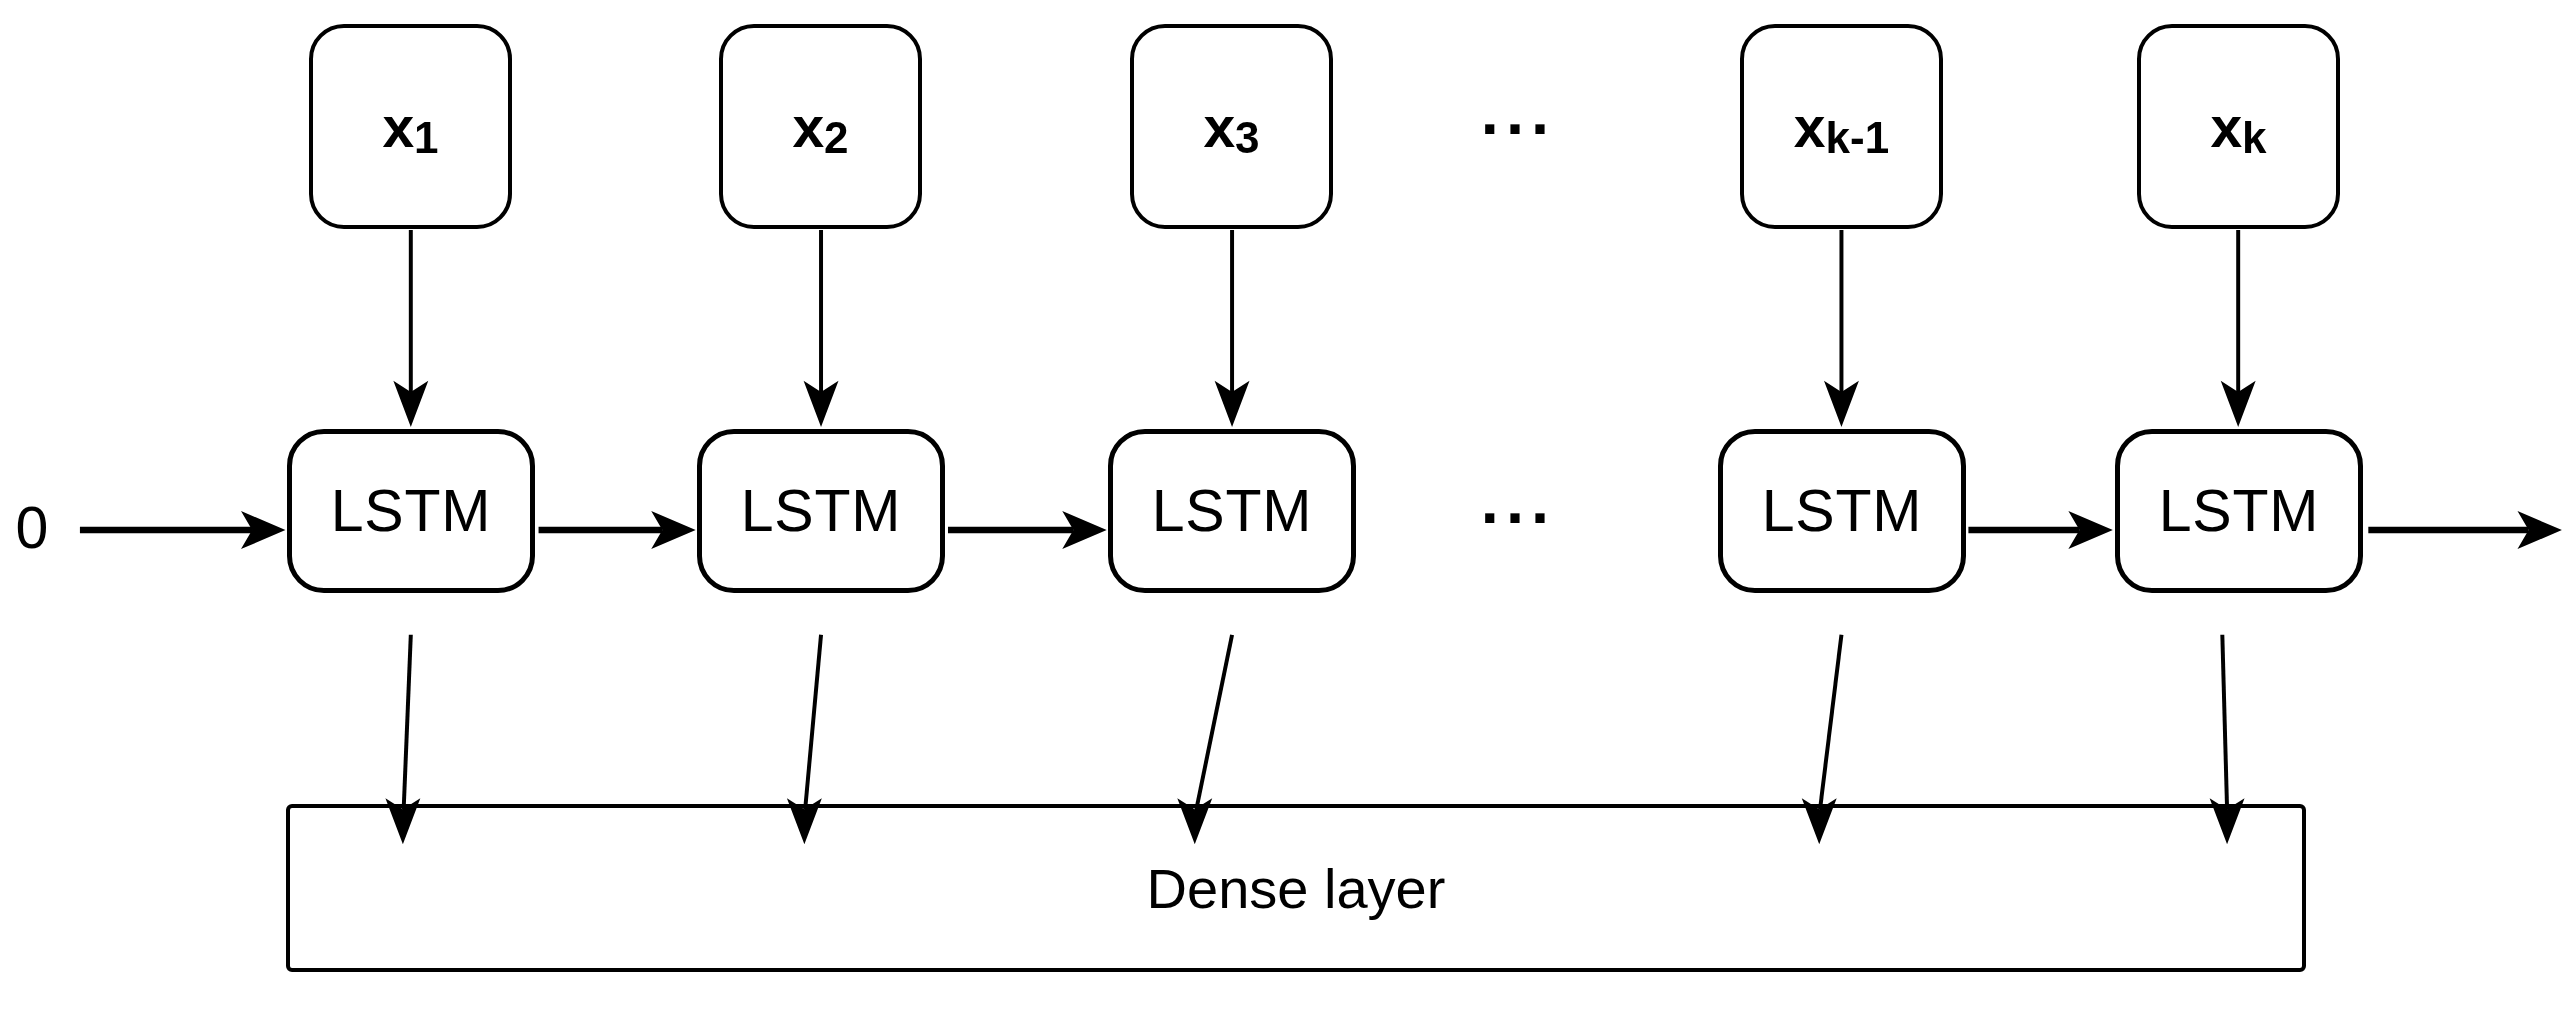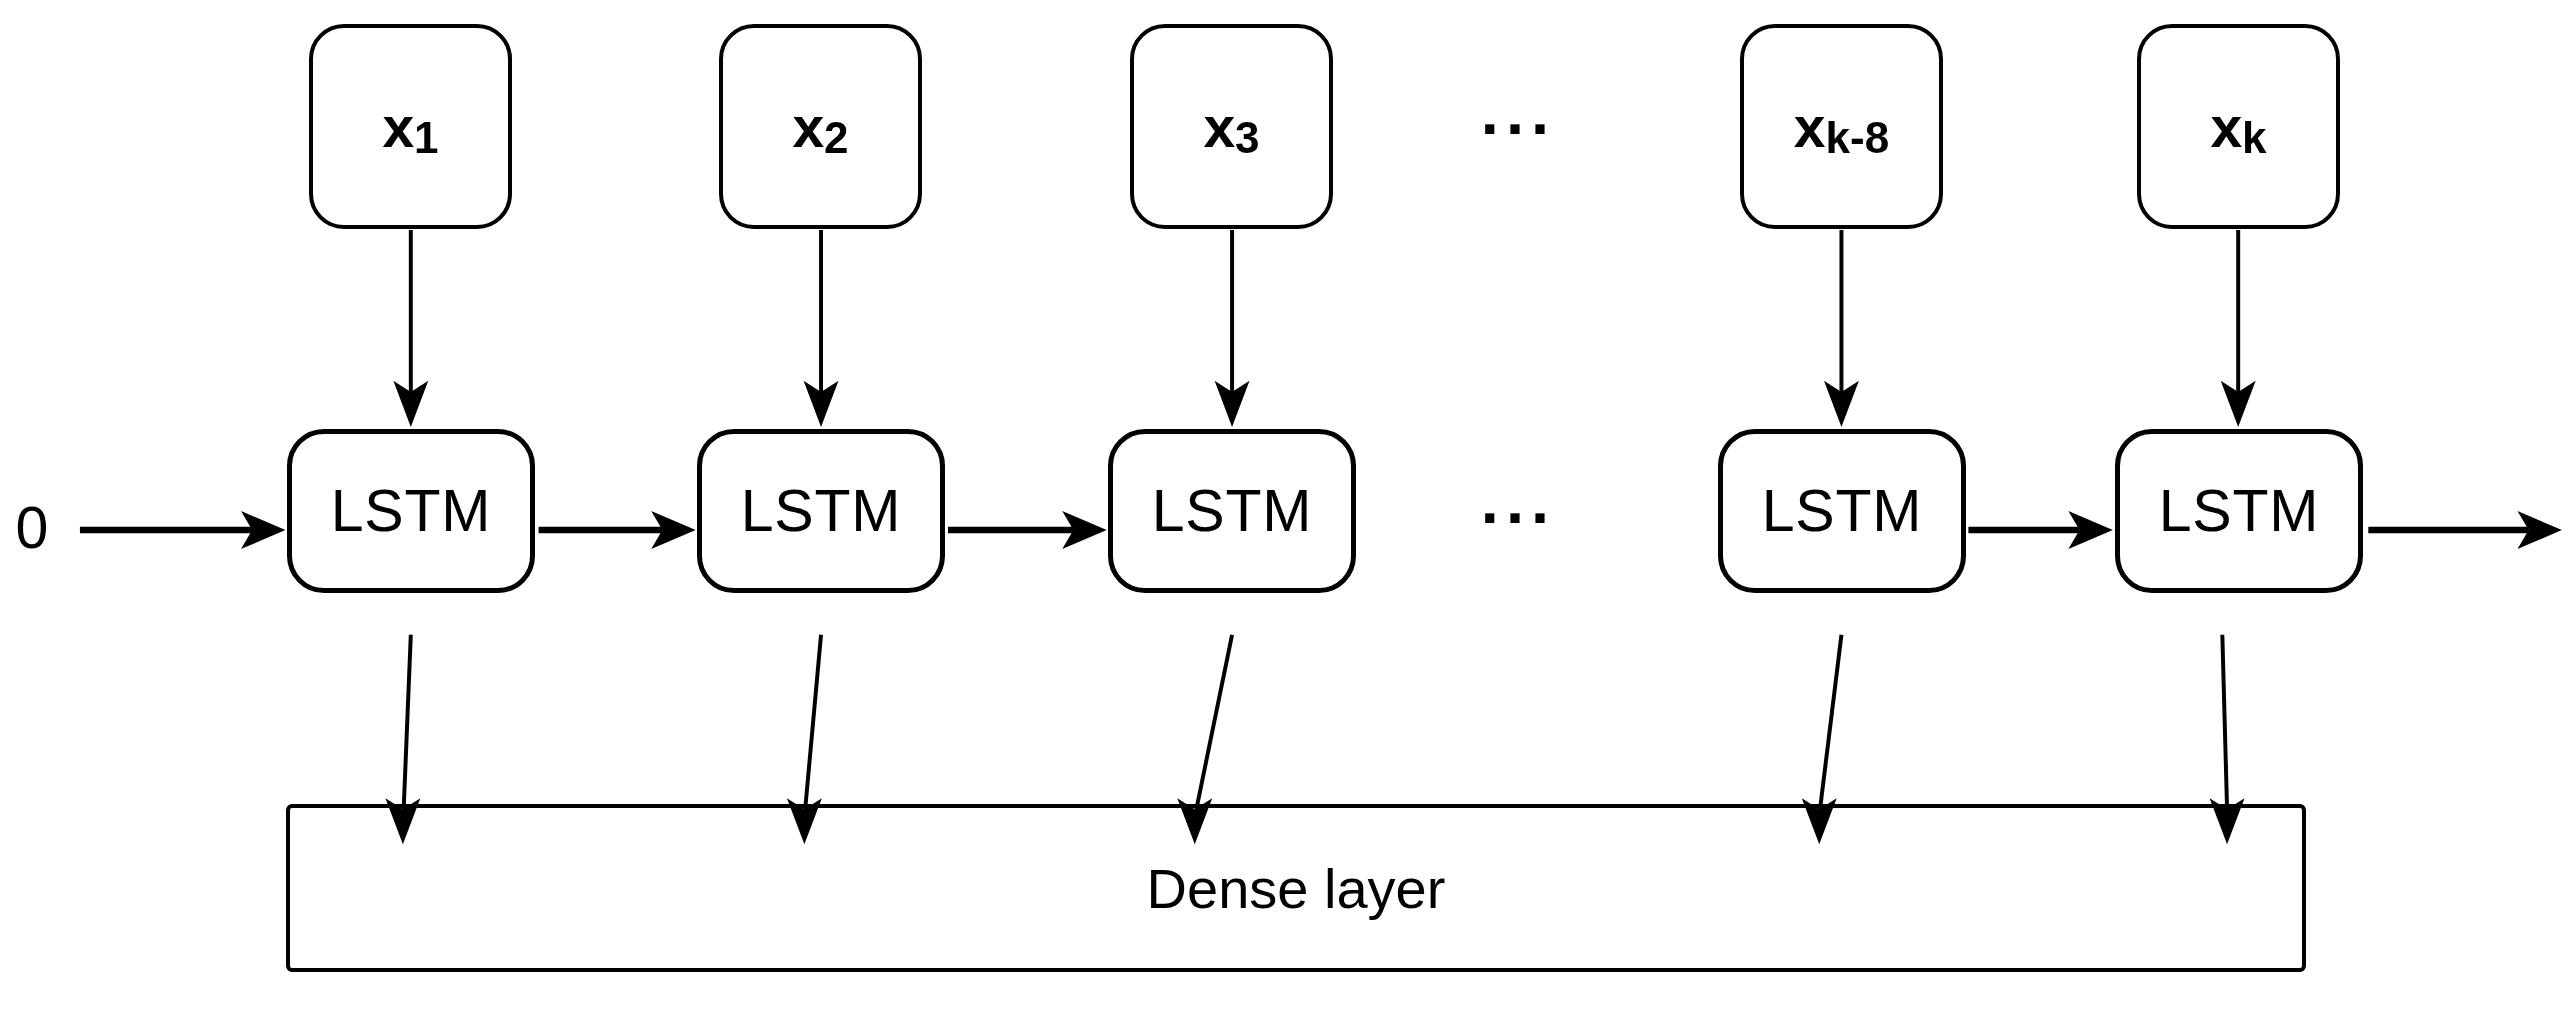--- a/index.html
+++ b/index.html
@@ -99,21 +99,21 @@
   <div class="box input-box" style="left:719px">
     <span>x</span>
       <span class="sub">2</span>
   </div>
   <div class="box input-box" style="left:1130px">
     <span>x</span>
       <span class="sub">3</span>
   </div>
   <div class="box input-box" style="left:1740px">
     <span>x</span>
-      <span class="sub">k-8</span>
+      <span class="sub">k-1</span>
   </div>
   <div class="box input-box" style="left:2137px">
     <span>x</span>
       <span class="sub">k</span>
   </div>
 
   <div class="dots dots-top">...</div>
   <div class="dots dots-middle">...</div>
 
   <div class="box lstm-box" style="left:287px">

